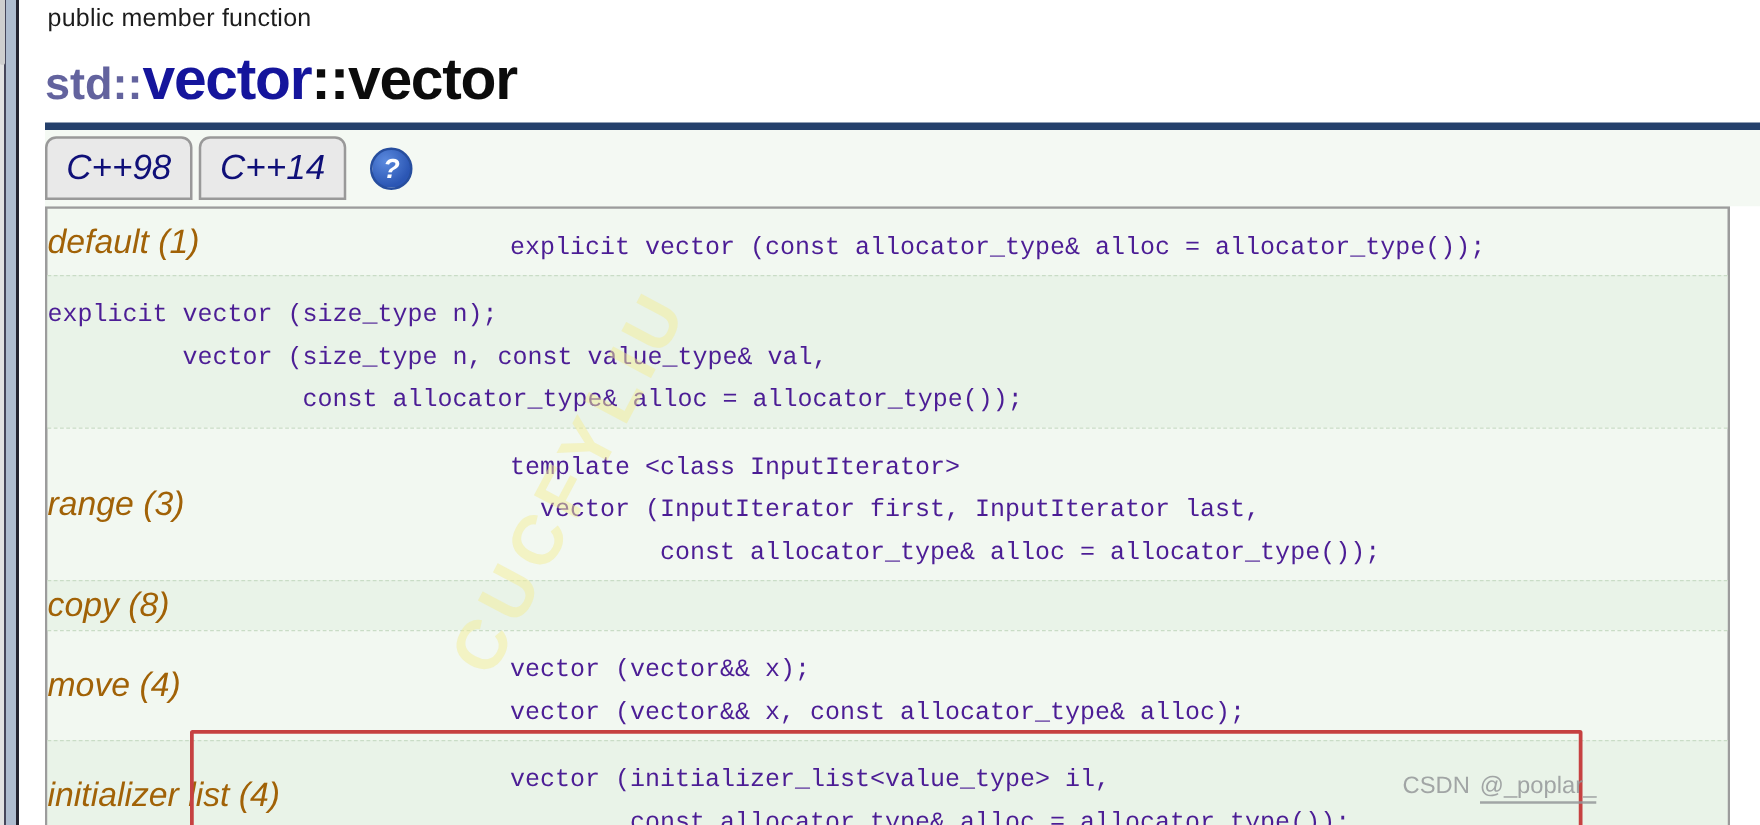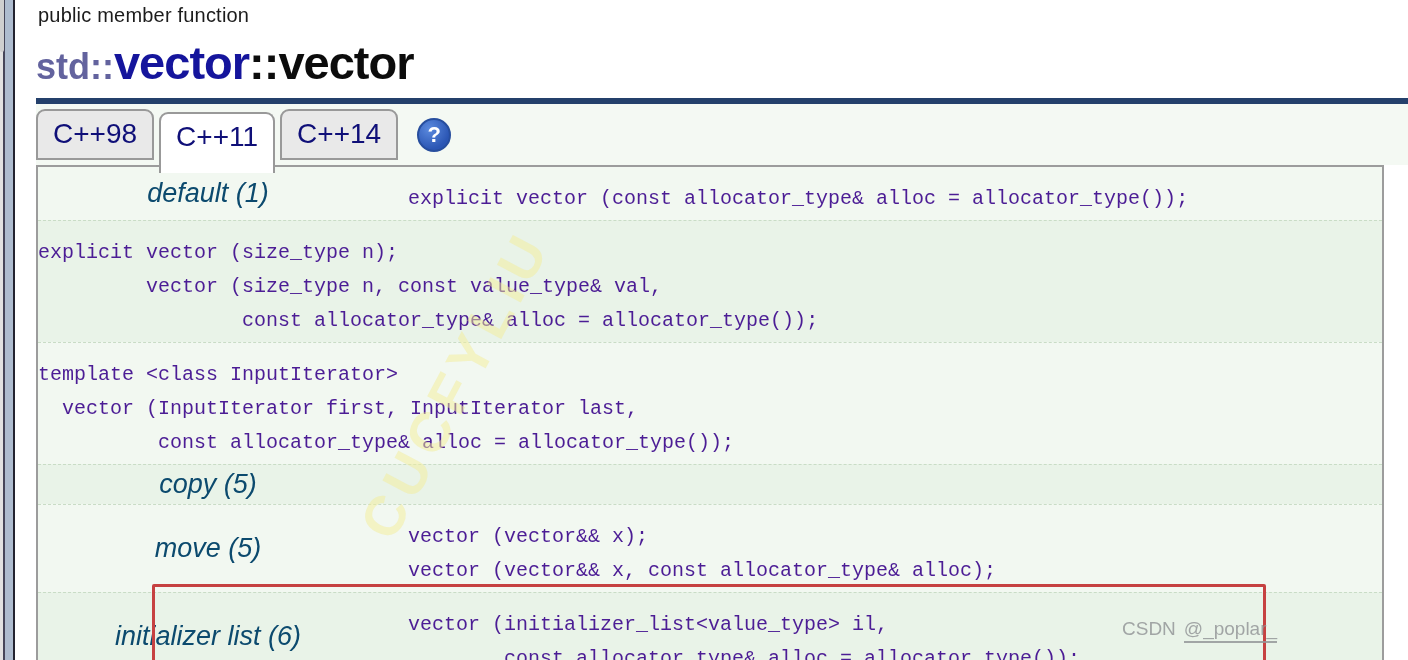--- a/index.html
+++ b/index.html
@@ -34,21 +34,21 @@
   .title-class { font-size: 47px; font-weight: 700; color: #15159c; letter-spacing: -1px; }
   .title-sep   { font-size: 47px; font-weight: 700; color: #0c0c0c; letter-spacing: -1px; }
   .title-member{ font-size: 47px; font-weight: 700; color: #0c0c0c; letter-spacing: -1px; }
 
   .navy-rule { margin-top: 8px; width: 1372px; height: 6px; background: #24406b; }
 
   .tabbar {
     position: relative; z-index: 3;
     display: flex; align-items: flex-end; gap: 5px;
     background: #f4f9f3;
-    height: 61px; padding-left: 0;
+    height: 61px; padding-left: 0; font-style: italic;
   }
   .tab {
     font-size: 28px; color: #0f0f78;
     background: #e9e9e9;
     border: 2px solid #999999; border-radius: 9px 9px 0 0;
     padding: 7px 15px 8px 15px;
     margin-bottom: 5px;
     cursor: pointer; white-space: nowrap;
   }
   .tab.active {
@@ -68,22 +68,22 @@
   .decl-table {
     position: relative; z-index: 2;
     width: 1348px;
     border: 2px solid #9c9c9c;
     background: #f2f8f1;
   }
   .row { display: flex; align-items: center; padding: 4px 0; position: relative; }
   .row + .row { border-top: 1px dashed #c9dcc6; }
   .row.shade { background: #e9f3e8; }
   .cell-label {
-    flex: 0 0 370px; text-align: center; padding-right: 30px;
-    font-style: italic; font-size: 27px; color: #0c4a6e;
+    flex: 0 0 370px; text-align: left; padding-right: 30px;
+    font-style: italic; font-size: 27px; color: #a16207;
   }
   .cell-code { flex: 1 1 auto; overflow: visible; }
   .cell-code pre {
     font-family: "Liberation Mono", "DejaVu Sans Mono", monospace;
     font-size: 20px; line-height: 34px; color: #4c1d95;
     white-space: pre;
     margin-top: 11px;
   }
   .highlight-box {
     position: absolute; left: 114px; right: 116px; top: -9px; bottom: -1px;
@@ -121,21 +121,20 @@
   <div class="kicker">public member function</div>
 
   <div class="titleline">
     <span class="title-std">std::</span><span class="title-class">vector</span><span class="title-sep">::</span><span class="title-member">vector</span>
   </div>
 
   <div class="navy-rule"></div>
 
   <div class="tabbar">
     <div class="tab">C++98</div>
-    <div class="tab active">C++11</div>
     <div class="tab">C++14</div>
     <div class="help-btn">?</div>
   </div>
 
   <div class="decl-table">
 
     <div class="row">
       <div class="cell-label">default (1)</div>
       <div class="cell-code">
           <pre>explicit vector (const allocator_type&amp; alloc = allocator_type());</pre>
@@ -144,41 +143,42 @@
 
     <div class="row shade">
       <div class="cell-code">
           <pre>explicit vector (size_type n);
          vector (size_type n, const value_type&amp; val,
                  const allocator_type&amp; alloc = allocator_type());</pre>
         </div>
     </div>
 
     <div class="row">
+      <div class="cell-label">range (3)</div>
       <div class="cell-code">
           <pre>template &lt;class InputIterator&gt;
   vector (InputIterator first, InputIterator last,
           const allocator_type&amp; alloc = allocator_type());</pre>
         </div>
     </div>
 
     <div class="row shade">
-      <div class="cell-label">copy (5)</div>
+      <div class="cell-label">copy (8)</div>
     </div>
 
     <div class="row">
-      <div class="cell-label">move (5)</div>
+      <div class="cell-label">move (4)</div>
       <div class="cell-code">
           <pre>vector (vector&amp;&amp; x);
 vector (vector&amp;&amp; x, const allocator_type&amp; alloc);</pre>
         </div>
     </div>
 
     <div class="row shade">
-      <div class="cell-label">initializer list (6)</div>
+      <div class="cell-label">initializer list (4)</div>
       <div class="cell-code">
           <pre>vector (initializer_list&lt;value_type&gt; il,
         const allocator_type&amp; alloc = allocator_type());</pre>
         </div>
       <div class="highlight-box"></div>
     </div>
 
   </div>
 </div>
 

